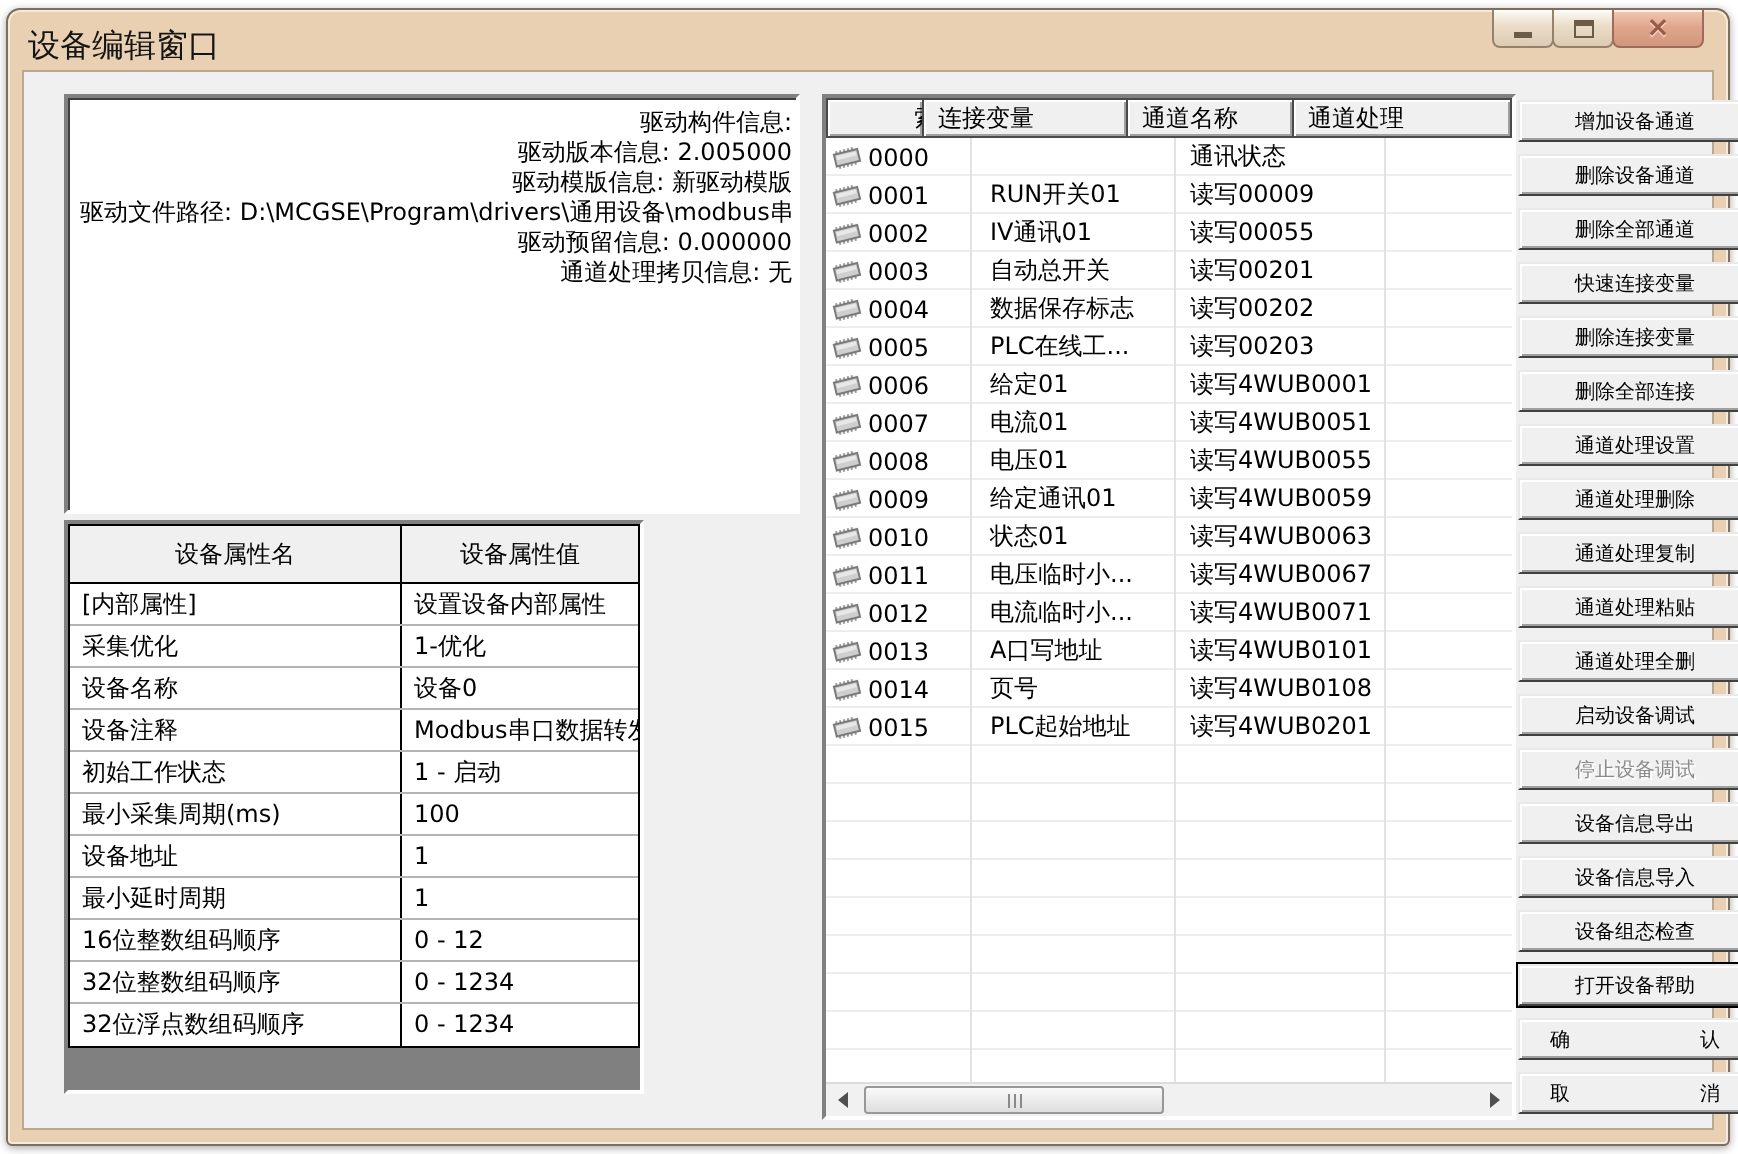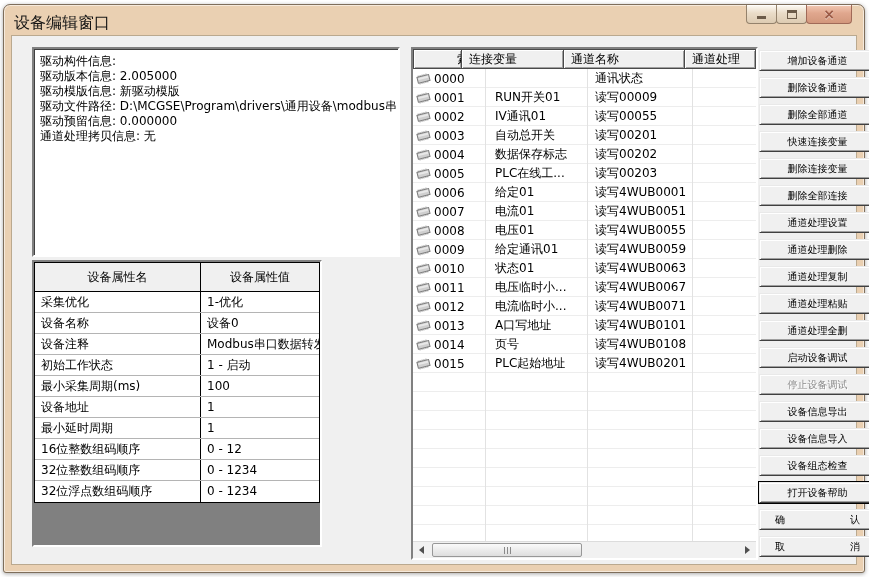--- a/index.html
+++ b/index.html
@@ -25,21 +25,21 @@
   .close-glyph { font-size:14px; font-weight:bold; color:#9c5b47; line-height:1;
     text-shadow:0 1px 0 rgba(255,255,255,.5); }
 
   
   .client { position:absolute; left:7px; right:7px; top:30px; bottom:7px;
     background:#f0f0f0; border:1px solid #baa98f; }
 
   
   .info-panel { position:absolute; left:20px; top:11px; width:368px; height:210px;
     background:#fff; border:2px solid; border-color:#808080 #fff #fff #808080;
-    box-shadow: inset 1px 1px 0 #404040; padding:5px 2px 0 6px; overflow:hidden; }
+    box-shadow: inset 1px 1px 0 #404040; padding:5px 2px 0 6px; overflow:hidden;text-align:right; }
   .info-line { height:15px; line-height:15px; white-space:nowrap; }
 
   
   .prop-table { position:absolute; left:20px; top:224px; width:290px; height:287px;
     background:#808080; border:2px solid; border-color:#808080 #fff #fff #808080; }
   .prop-grid { position:absolute; left:0; top:0; right:0; background:#fff; border:1px solid #000; }
   .prop-header { display:flex; height:29px; background:#f0f0f0; border-bottom:1px solid #000; }
   .prop-h-cell { display:flex; align-items:center; justify-content:center; }
   .prop-h-cell.c0 { width:166px; border-right:1px solid #000; }
   .prop-h-cell.c1 { flex:1; }
@@ -49,21 +49,21 @@
   .prop-value { flex:1; padding-left:6px; line-height:20px; white-space:nowrap; overflow:hidden; }
 
   
   .chan-table { position:absolute; left:399px; top:11px; width:347px; height:513px;
     background:#fff; border:2px solid; border-color:#808080 #fff #fff #808080; }
   .chan-header { display:flex; height:20px; border:1px solid #4a4a4a; background:#f0f0f0; position:relative; z-index:2; }
   .chan-h-cell { background:#f0f0f0; border-right:1px solid #4a4a4a; padding-left:7px; line-height:18px;
     box-shadow: inset 1px 1px 0 #fff, inset -1px -1px 0 #a0a0a0; white-space:nowrap; overflow:hidden; }
   .chan-h-cell.c0 { width:48px;padding-left:43px; }
   .chan-h-cell.c1 { width:102px; }
-  .chan-h-cell.c2 { width:121px; }
+  .chan-h-cell.c2 { width:83px; }
   .chan-h-cell.c3 { flex:1; border-right:none; }
   .chan-body { position:absolute; left:0; right:0; top:20px; bottom:17px; overflow:hidden;
     background: repeating-linear-gradient(to bottom, #ffffff 0 18px, #ededed 18px 19px); }
   .gridline { position:absolute; top:0; bottom:0; width:1px; background:#e2e2e2; }
   .gl1 { left:72px; } .gl2 { left:174px; } .gl3 { left:279px; }
   .chan-row { display:flex; height:19px; align-items:center; position:relative; }
   .cell-icon { width:21px; padding-left:3px; display:flex; align-items:center; }
   .cell-idx { width:51px; white-space:nowrap; }
   .cell-var { width:102px; padding-left:10px; white-space:nowrap; overflow:hidden; }
   .cell-name { width:105px; padding-left:8px; white-space:nowrap; overflow:hidden; }
@@ -121,20 +121,24 @@
         <div class="info-line">驱动文件路径: D:\MCGSE\Program\drivers\通用设备\modbus串</div>
         <div class="info-line">驱动预留信息: 0.000000</div>
         <div class="info-line">通道处理拷贝信息: 无</div>
     </div>
 
     <div class="prop-table">
       <div class="prop-grid">
         <div class="prop-header">
           <div class="prop-h-cell c0">设备属性名</div>
           <div class="prop-h-cell c1">设备属性值</div>
+        </div>
+        <div class="prop-row">
+          <div class="prop-name">[内部属性]</div>
+          <div class="prop-value">设置设备内部属性</div>
         </div>
           <div class="prop-row">
           <div class="prop-name">采集优化</div>
           <div class="prop-value">1-优化</div>
         </div>
           <div class="prop-row">
           <div class="prop-name">设备名称</div>
           <div class="prop-value">设备0</div>
         </div>
           <div class="prop-row">

